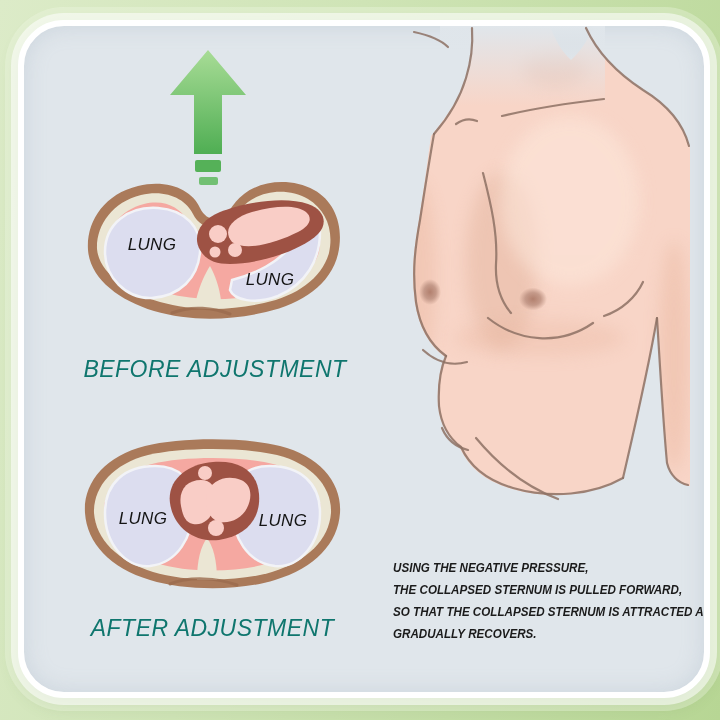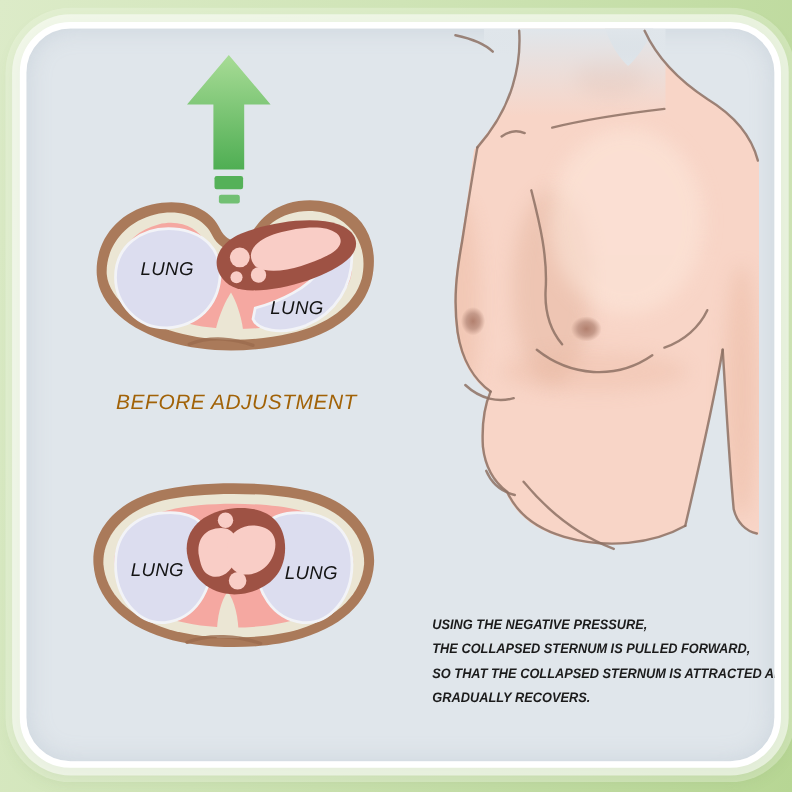--- a/index.html
+++ b/index.html
@@ -12,22 +12,22 @@
     position:absolute;left:18px;top:20px;width:680px;height:666px;
     background:var(--panel-bg,#e0e6eb);
     border:6px solid #ffffff;border-radius:46px;
     box-shadow:0 0 0 7px rgba(255,255,255,.55),0 0 0 13px rgba(240,248,230,.35),
                0 6px 18px rgba(90,120,70,.25), inset 0 0 22px rgba(150,168,185,.28);
     overflow:hidden;
     font-style:italic;
   }
   .abs{position:absolute;}
   .caption{
-    position:absolute;text-align:center;color:#a16207;
-    font-size:19px;letter-spacing:.5px;font-weight:400;white-space:nowrap;
+    position:absolute;text-align:center;color:#0f766e;
+    font-size:23px;letter-spacing:.5px;font-weight:400;white-space:nowrap;
   }
   .desc{
     position:absolute;left:369px;top:531px;width:300px;
     color:#1b1b1b;font-size:12.5px;font-weight:700;line-height:22px;
     transform:scaleX(.93);transform-origin:left top;letter-spacing:0px;
     white-space:nowrap;
   }
   .desc div{display:block;}
   svg text.lung{
     font-family:"Liberation Sans", sans-serif;font-size:17px;fill:#141414;
@@ -107,20 +107,21 @@
       C110,94 108,88 106,78 Z"></path>
     <path class="c-chamber" d="M132,66 C136,52 152,46 166,52 C176,56 178,68 172,80 C166,92 150,98 140,92
       C132,87 130,76 132,66 Z"></path>
     <circle class="c-chamber" cx="141" cy="100" r="8"></circle>
     <circle class="c-chamber" cx="130" cy="45" r="7"></circle>
     <path d="M95,156 C115,148 142,150 162,157" fill="none" stroke="#9b6c4e" stroke-width="3" stroke-linecap="round" opacity=".8"></path>
     <text class="lung" x="68" y="96" text-anchor="middle">LUNG</text>
     <text class="lung" x="208" y="98" text-anchor="middle">LUNG</text>
   </svg>
 
+  <div class="caption" style="left:51px;top:589px;width:275px;">AFTER ADJUSTMENT</div>
 
   <svg class="abs" style="left:366px;top:0;" width="300" height="495" viewBox="0 0 300 495">
     <defs>
       <linearGradient id="gFade" x1="0" y1="0" x2="0" y2="1">
         <stop offset="0" stop-color="var(--panel-bg,#e0e6eb)" stop-opacity="1"></stop>
         <stop offset="1" stop-color="var(--panel-bg,#e0e6eb)" stop-opacity="0"></stop>
       </linearGradient>
       <linearGradient id="gChin" x1="0" y1="0" x2="0" y2="1">
         <stop offset="0" stop-color="#c3cbd2"></stop>
         <stop offset="1" stop-color="#dde3e8"></stop>

